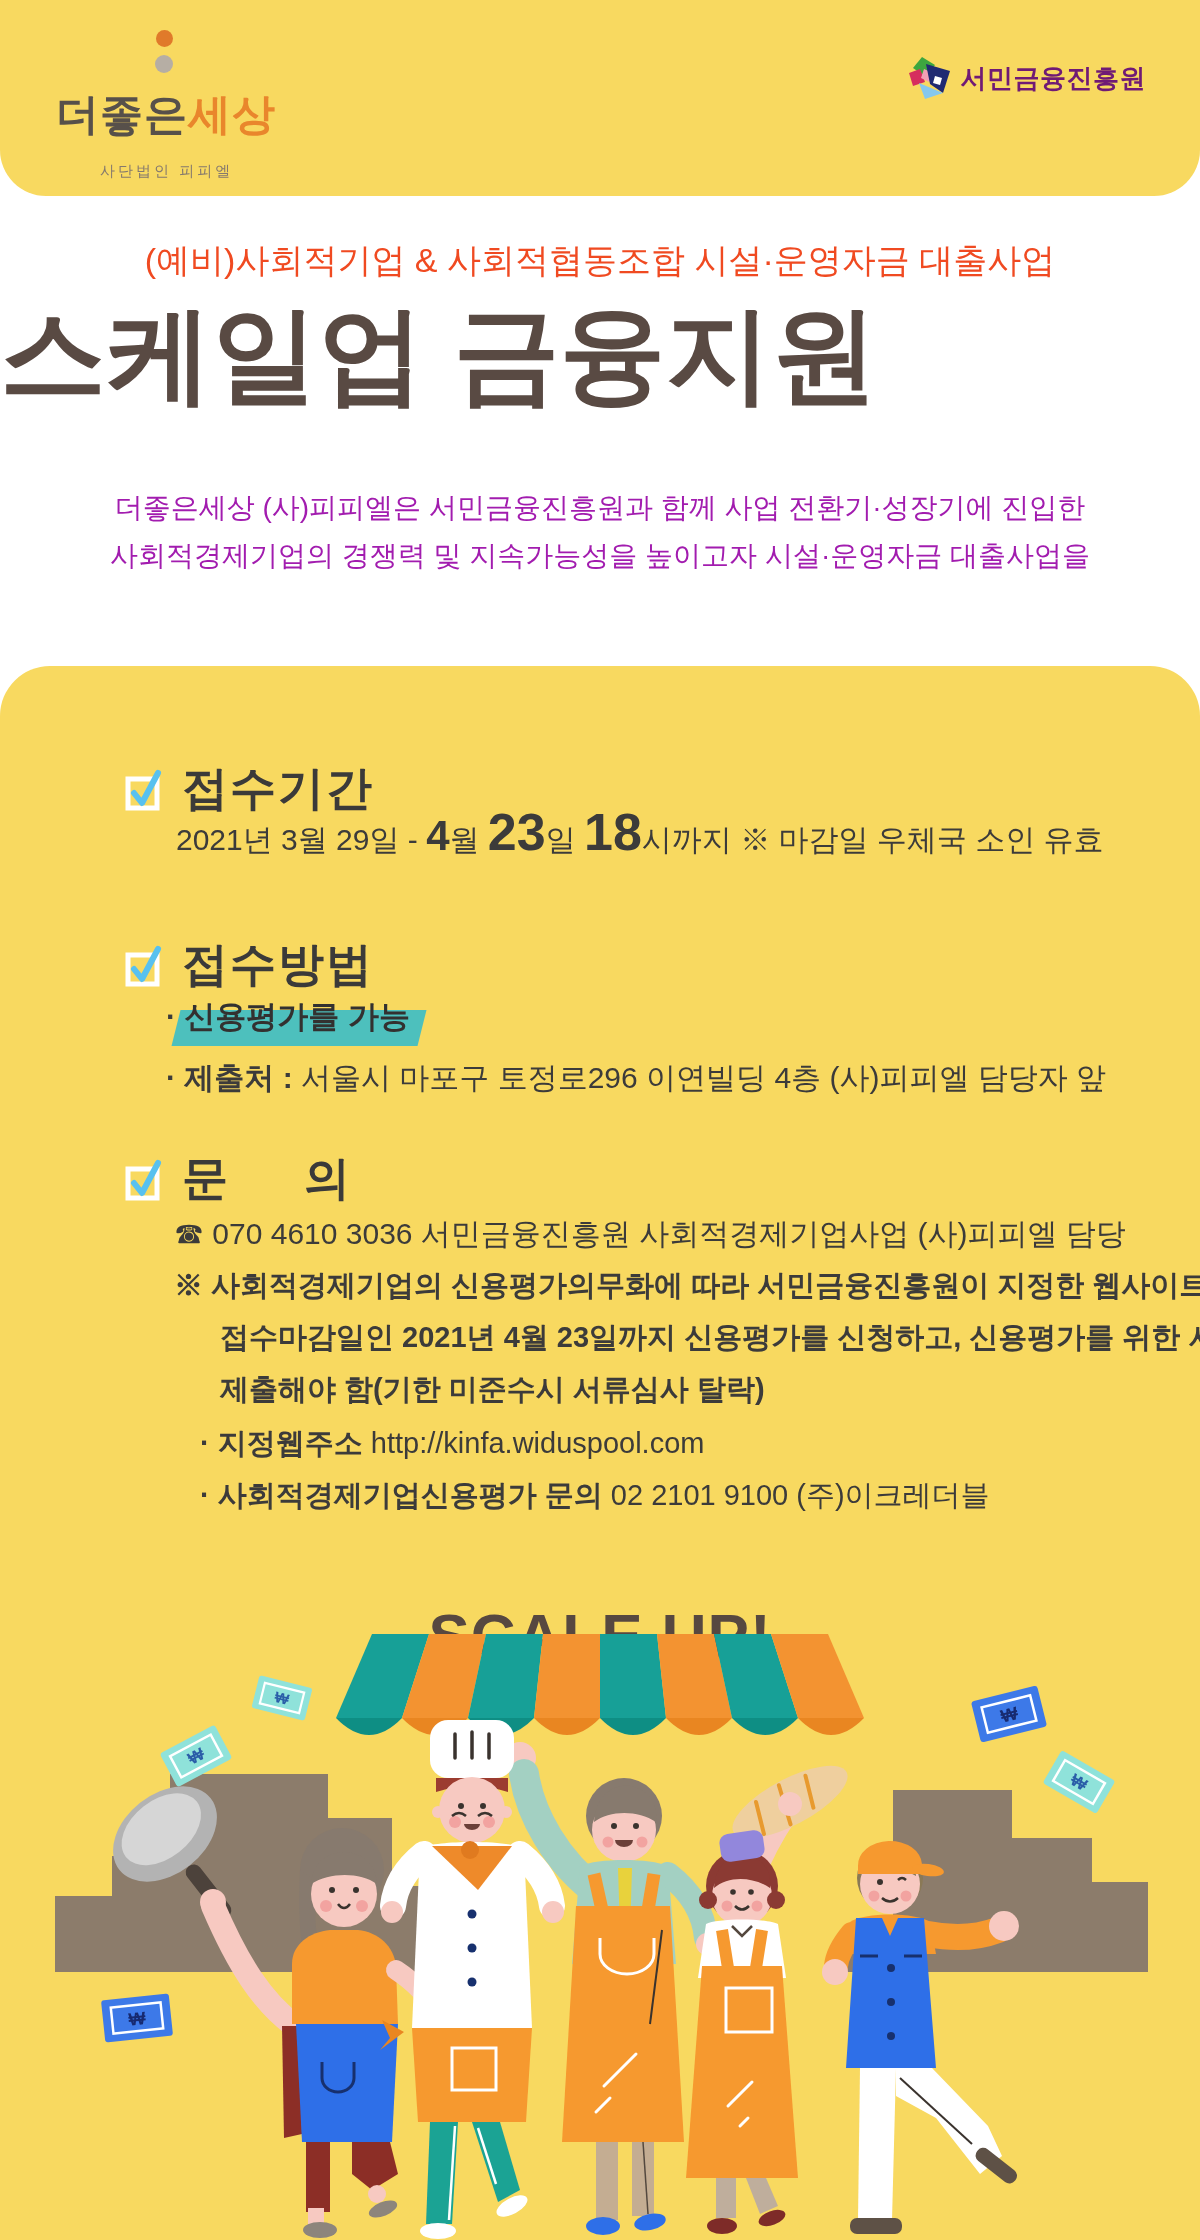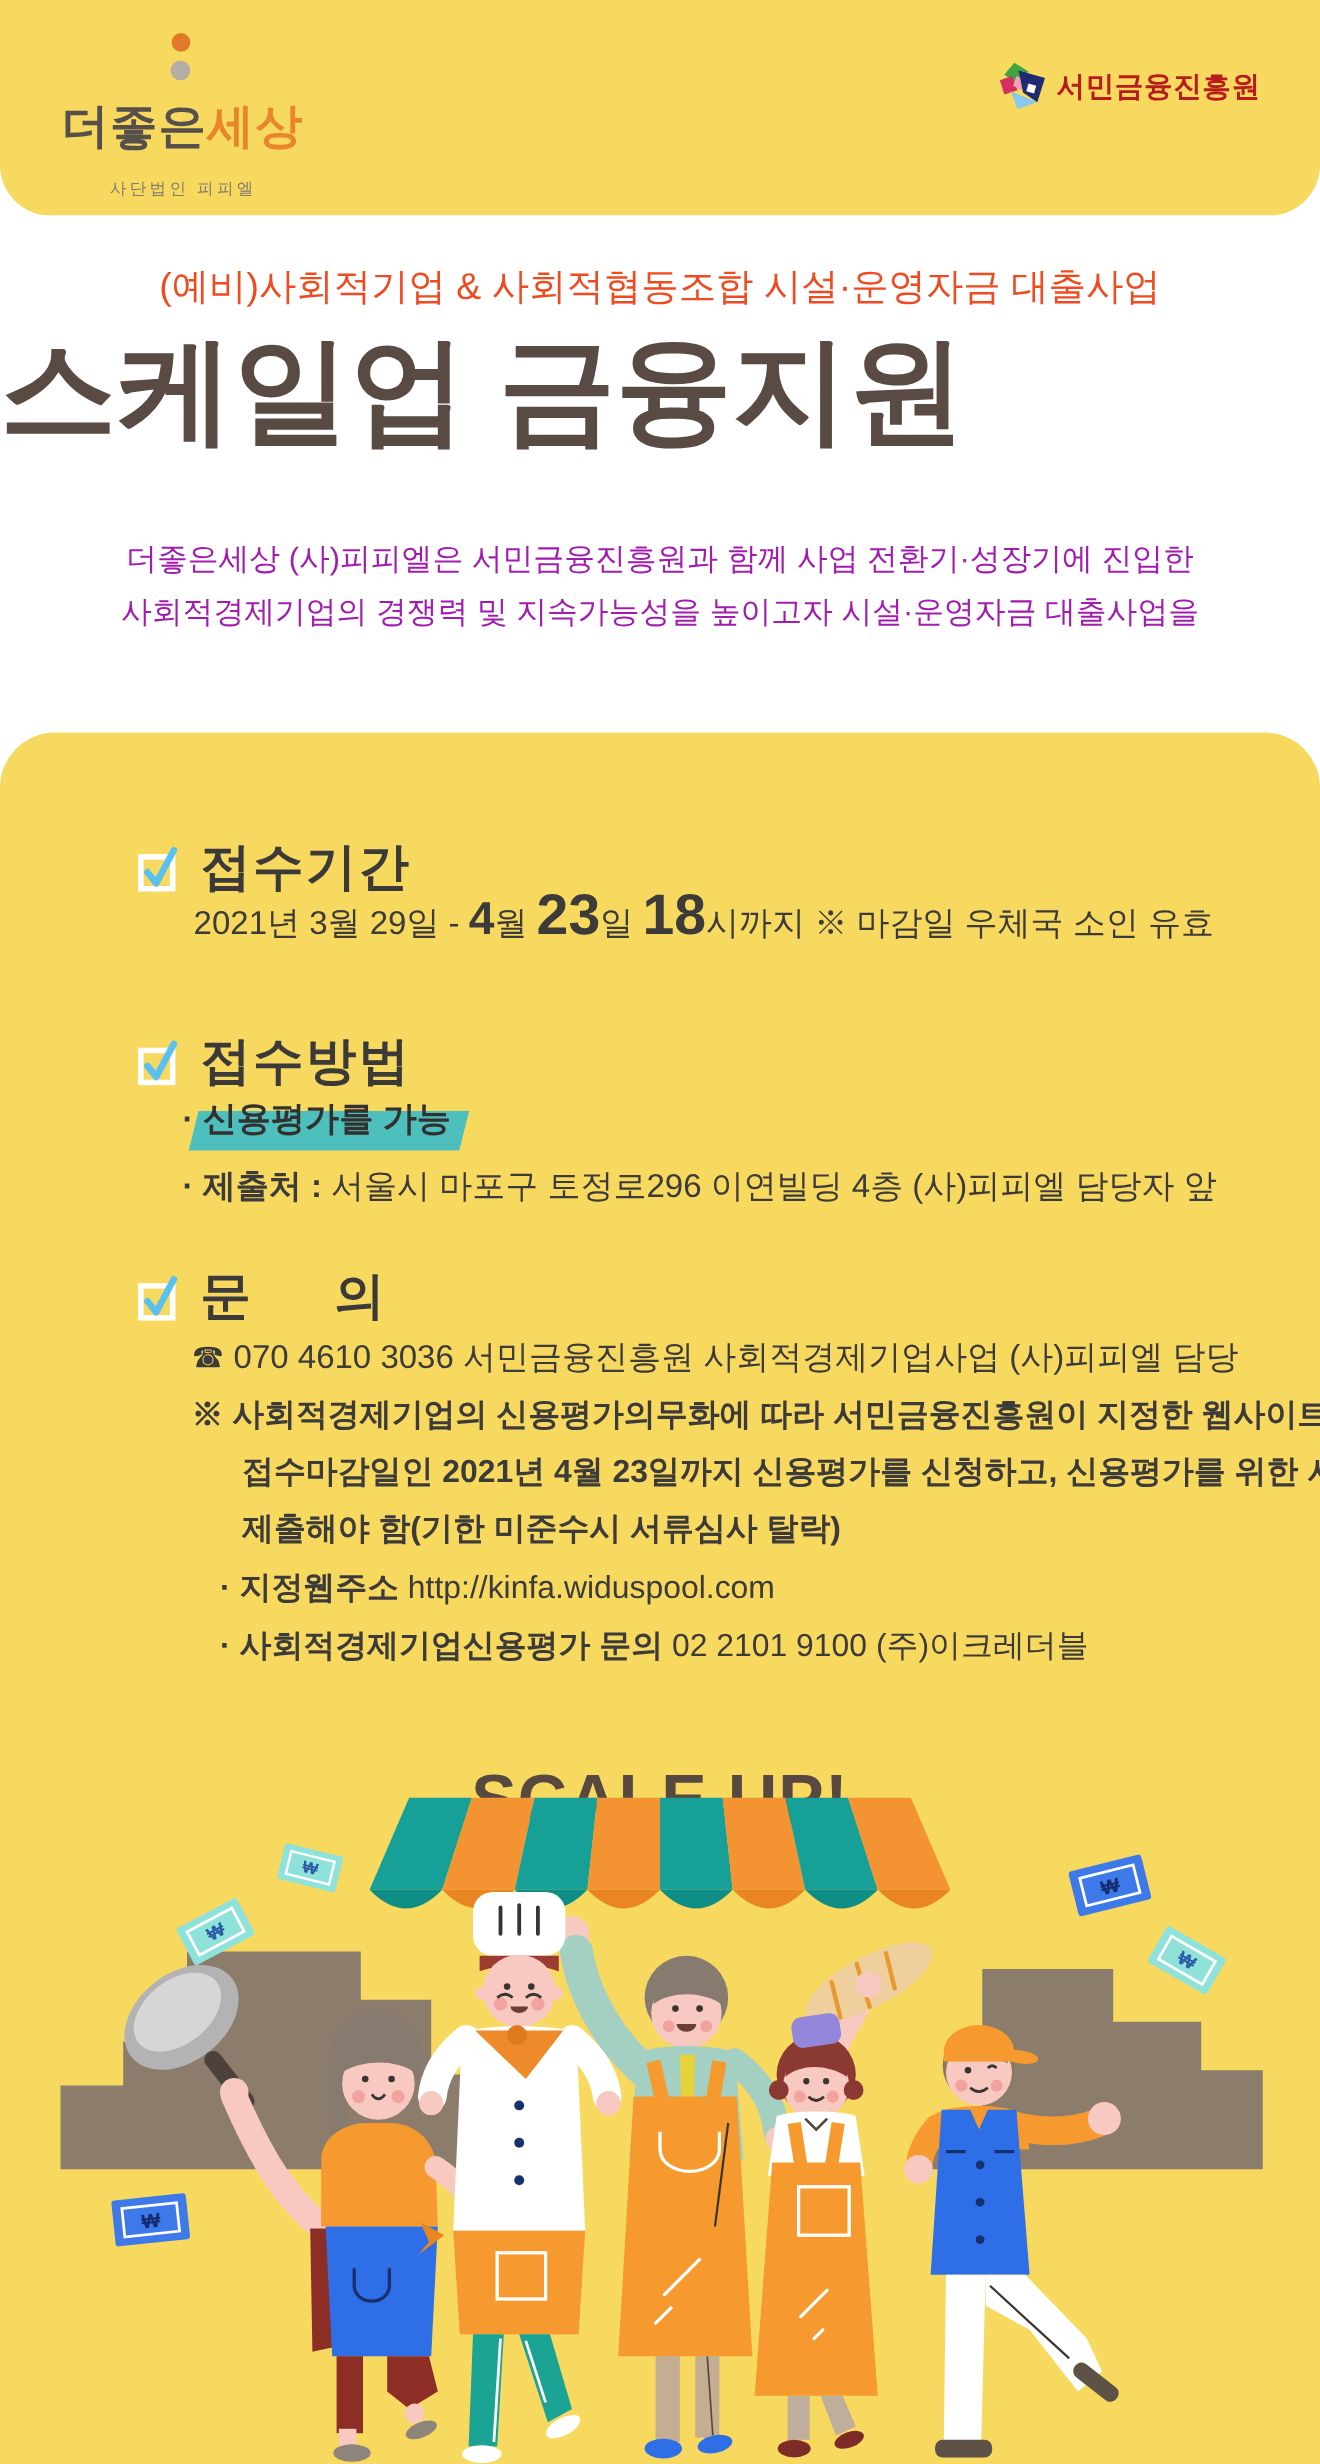--- a/index.html
+++ b/index.html
@@ -13,21 +13,21 @@
     background:#F8D960; border-radius:0 0 46px 46px; }
   .brand { position:absolute; left:56px; top:86px; }
   .brand-name { position:relative; font-size:43px; font-weight:800; color:#57504A; letter-spacing:1px; }
   .brand-name .accent { color:#E9862C; }
   .brand-dots { position:absolute; left:99px; top:-56px; display:flex; flex-direction:column; align-items:center; gap:8px; }
   .dot { border-radius:50%; }
   .dot.orange { width:17px; height:17px; background:#E07A2A; }
   .dot.gray { width:18px; height:18px; background:#B6AEA4; }
   .brand-sub { margin:18px 0 0 44px; font-size:15px; color:#85796D; letter-spacing:3px; }
   .partner { position:absolute; right:54px; top:56px; display:flex; align-items:center; gap:10px; }
-  .partner-text { font-size:26px; font-weight:800; color:#b91c1c; letter-spacing:0.5px; }
+  .partner-text { font-size:26px; font-weight:800; color:#701a75; letter-spacing:0.5px; }
   
   .hero { position:absolute; top:196px; left:0; width:1200px; height:470px; background:#ffffff; }
   .subtitle { position:absolute; top:42px; width:100%; text-align:center;
     font-size:34px; font-weight:500; color:#F04A21; }
   .title { position:absolute; top:88px; width:100%; text-align:left;
     font-size:106px; font-weight:800; color:#594A43; letter-spacing:0px; }
   .desc { position:absolute; top:288px; width:100%; text-align:center;
     font-size:28px; font-weight:500; color:#a21caf; line-height:48px; }
   
   .main { position:absolute; top:666px; left:0; width:1200px; height:1574px;

